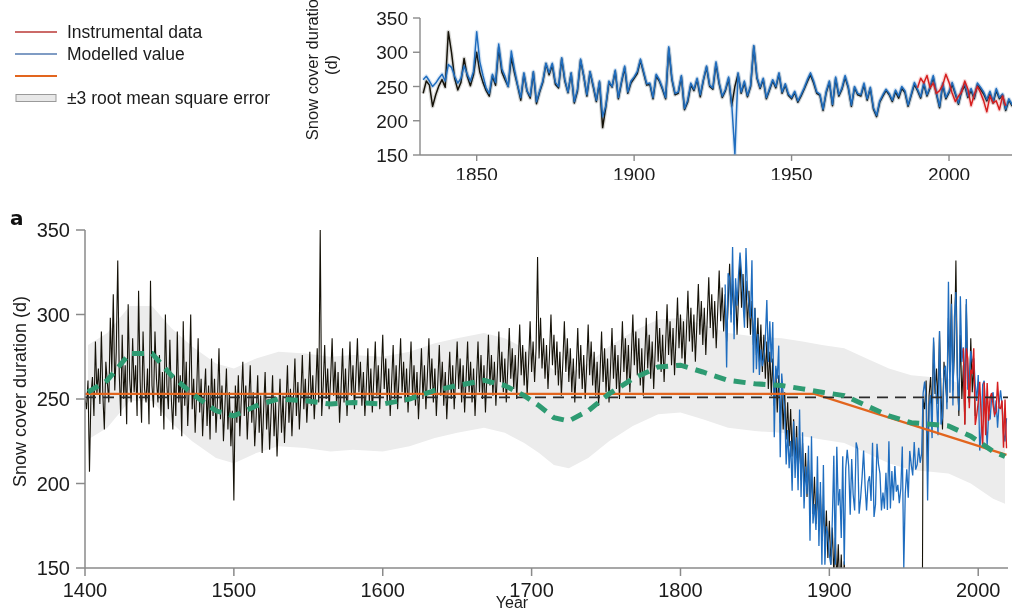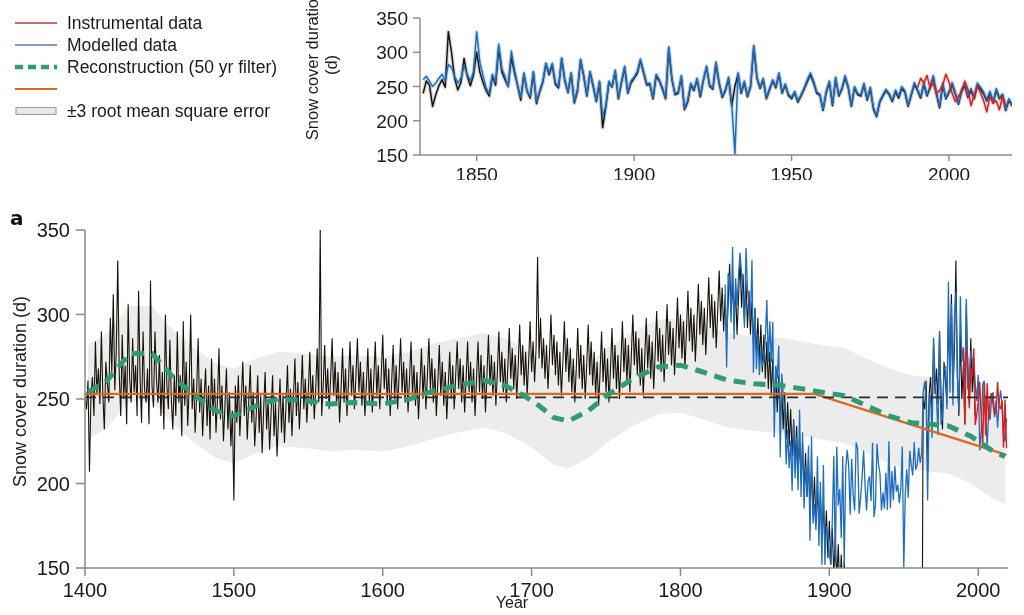--- a/index.html
+++ b/index.html
@@ -13,21 +13,21 @@
     position: relative;
     overflow: hidden;
     font-family: "Liberation Sans", sans-serif;
     color: #1a1a1a;
   }
 
   
   #legend {
     position: absolute;
     left: 14px;
-    top: 12px;
+    top: 21px;
     width: 290px;
     text-align: center;
   }
   .legend-row {
     display: flex;
     align-items: center;
     height: 22px;
   }
   .legend-swatch {
     width: 44px;
@@ -116,29 +116,21 @@
         </svg>
       </div>
       <div class="legend-label">Instrumental data</div>
     </div>
     <div class="legend-row">
       <div class="legend-swatch">
         <svg width="44" height="18">
           <line x1="1" y1="9" x2="43" y2="9" stroke="#7f9cc4" stroke-width="2.2"></line>
         </svg>
       </div>
-      <div class="legend-label">Modelled data</div>
-    </div>
-    <div class="legend-row">
-      <div class="legend-swatch">
-        <svg width="44" height="18">
-          <line x1="1" y1="9" x2="43" y2="9" stroke="#2e9b72" stroke-width="4.5" stroke-dasharray="8 5"></line>
-        </svg>
-      </div>
-      <div class="legend-label">Reconstruction (50 yr filter)</div>
+      <div class="legend-label">Modelled value</div>
     </div>
     <div class="legend-row">
       <div class="legend-swatch">
         <svg width="44" height="18">
           <line x1="1" y1="9" x2="43" y2="9" stroke="#e2651e" stroke-width="2.2"></line>
         </svg>
       </div>
     </div>
     <div class="legend-row">
       <div class="legend-swatch">

